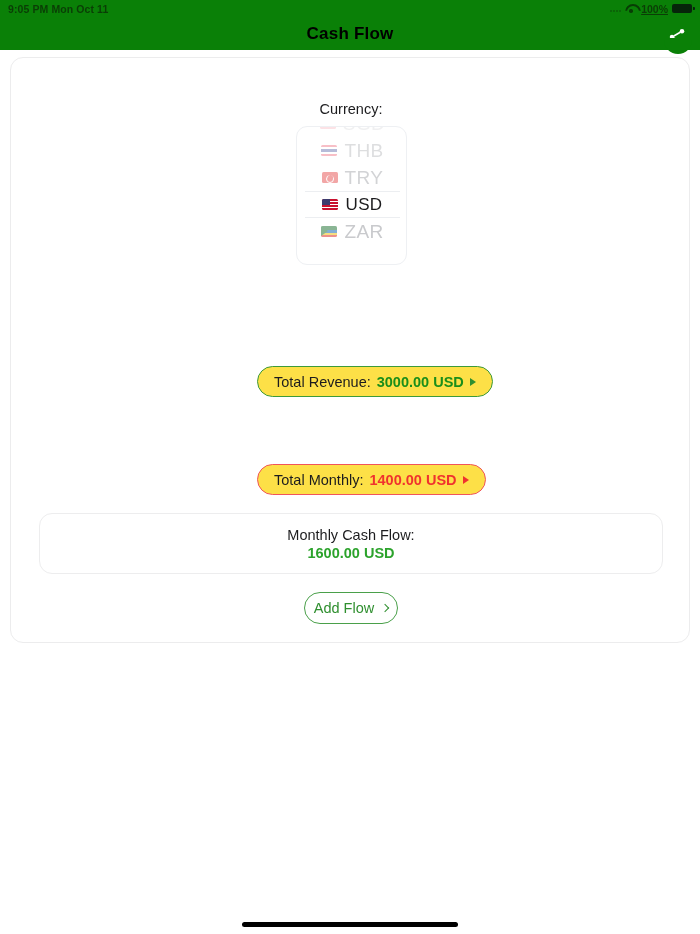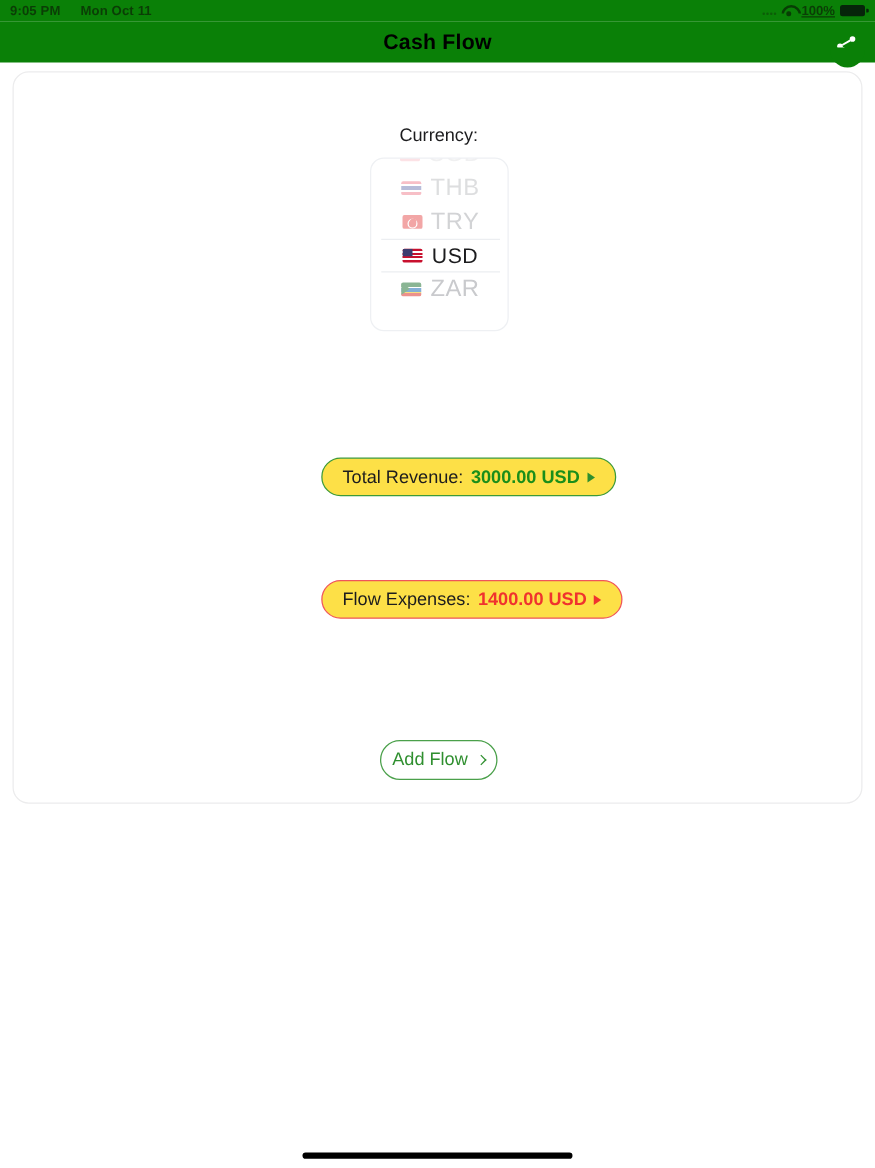--- a/index.html
+++ b/index.html
@@ -11,21 +11,21 @@
   }
   .screen { position: relative; width: 700px; height: 934px; background:#fff; }
 
   
   .statusbar {
     position: absolute; left: 0; top: 0; width: 700px; height: 17px;
     background: #0a8007; color: #0b3d06;
     display: flex; align-items: center; justify-content: space-between;
     padding: 0 8px; font-size: 10.5px; font-weight: bold;
   }
-  .sb-left { display: flex; align-items: center; gap: 16px; letter-spacing: .1px; }
+  .sb-left { display: flex; align-items: center; gap: 3px; letter-spacing: .1px; }
   .sb-right { display: flex; align-items: center; gap: 4px; text-decoration: underline; }
   .sig-dots { display: flex; align-items: flex-end; gap: 1px; height: 7px; }
   .sig-dots i { display:block; width: 2px; height: 2px; background: #0c5c08; border-radius:50%; }
   .wifi { position: relative; width: 12px; height: 9px; }
   .wifi::before {
     content:""; position:absolute; left:0; top:0; width:12px; height:12px;
     border: 2.2px solid #083d05; border-radius: 50%;
     clip-path: polygon(0 0, 100% 0, 100% 42%, 0 42%);
   }
   .wifi::after {
@@ -216,25 +216,29 @@
       </div>
     </div>
 
     <div class="pill pill-revenue">
       <span class="label">Total Revenue:</span>
       <span class="value">3000.00 USD</span>
       <span class="tri tri-green"></span>
     </div>
 
     <div class="pill pill-expenses">
-      <span class="label">Flow Expenses:</span>
+      <span class="label">Total Monthly:</span>
       <span class="value">1400.00 USD</span>
       <span class="tri tri-red"></span>
     </div>
 
+    <div class="cashflow-card">
+      <div class="cf-label">Monthly Cash Flow:</div>
+      <div class="cf-value">1600.00 USD</div>
+    </div>
 
     <div class="add-flow">
       <span>Add Flow</span>
       <span class="chev"></span>
     </div>
 
   </div>
 
   <div class="home-indicator"></div>
 

